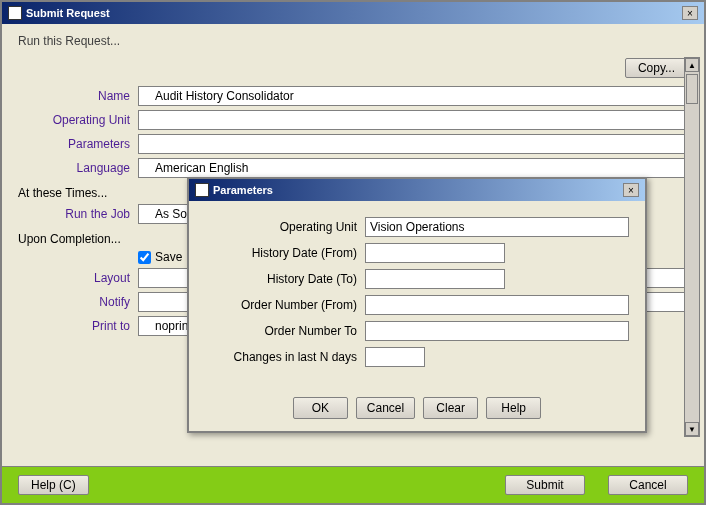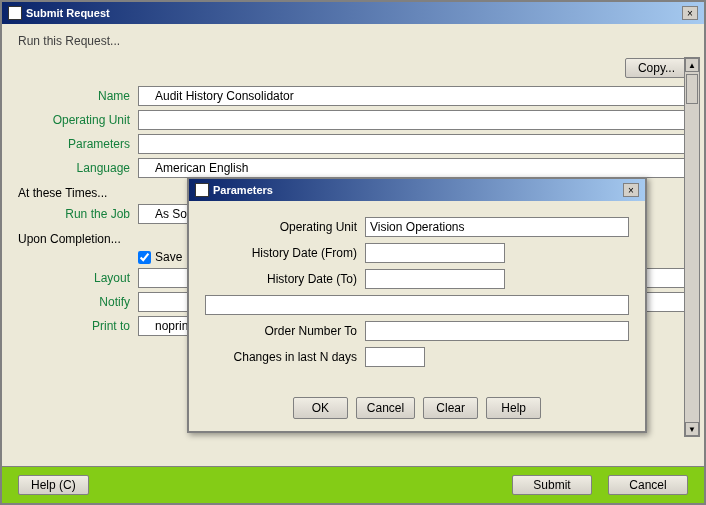--- a/index.html
+++ b/index.html
@@ -80,21 +80,21 @@
       display: flex;
       align-items: center;
       margin-bottom: 4px;
     }
 
     .form-label {
       width: 120px;
       text-align: right;
       padding-right: 8px;
       font-size: 12px;
-      color: #15803d;
+      color: #4c1d95;
     }
 
     .form-input {
       flex: 1;
       height: 20px;
       border: 1px solid #808080;
       background: #fff;
       padding: 0 16px;
       font-size: 12px;
     }
@@ -350,21 +350,21 @@
   </div>
 
   <div class="main-scrollbar">
     <div class="scrollbar-arrow">▲</div>
     <div class="scrollbar-thumb"></div>
     <div class="scrollbar-arrow" style="margin-top:auto;">▼</div>
   </div>
 
   <div class="bottom-bar">
     <button class="btn">Help (C)</button>
-    <div style="display:flex; gap:16px;">
+    <div style="display:flex; gap:23px;">
       <button class="btn" style="min-width:80px;">Submit</button>
       <button class="btn" style="min-width:80px;">Cancel</button>
     </div>
   </div>
 
   <div class="dialog">
 
     <div class="dialog-title-bar">
       <div class="dialog-title-bar-title">
         <span class="dialog-title-bar-icon"></span>
@@ -384,20 +384,21 @@
         <span class="dialog-label">History Date (From)</span>
         <input class="dialog-input-md" type="text" style="">
       </div>
 
       <div class="dialog-form-row">
         <span class="dialog-label">History Date (To)</span>
         <input class="dialog-input-md" type="text" style="">
       </div>
 
       <div class="dialog-form-row">
+        <span class="dialog-label">Order Number (From)</span>
         <input class="dialog-input" type="text" style="">
       </div>
 
       <div class="dialog-form-row">
         <span class="dialog-label">Order Number To</span>
         <input class="dialog-input" type="text" style="">
       </div>
 
       <div class="dialog-form-row">
         <span class="dialog-label">Changes in last N days</span>

